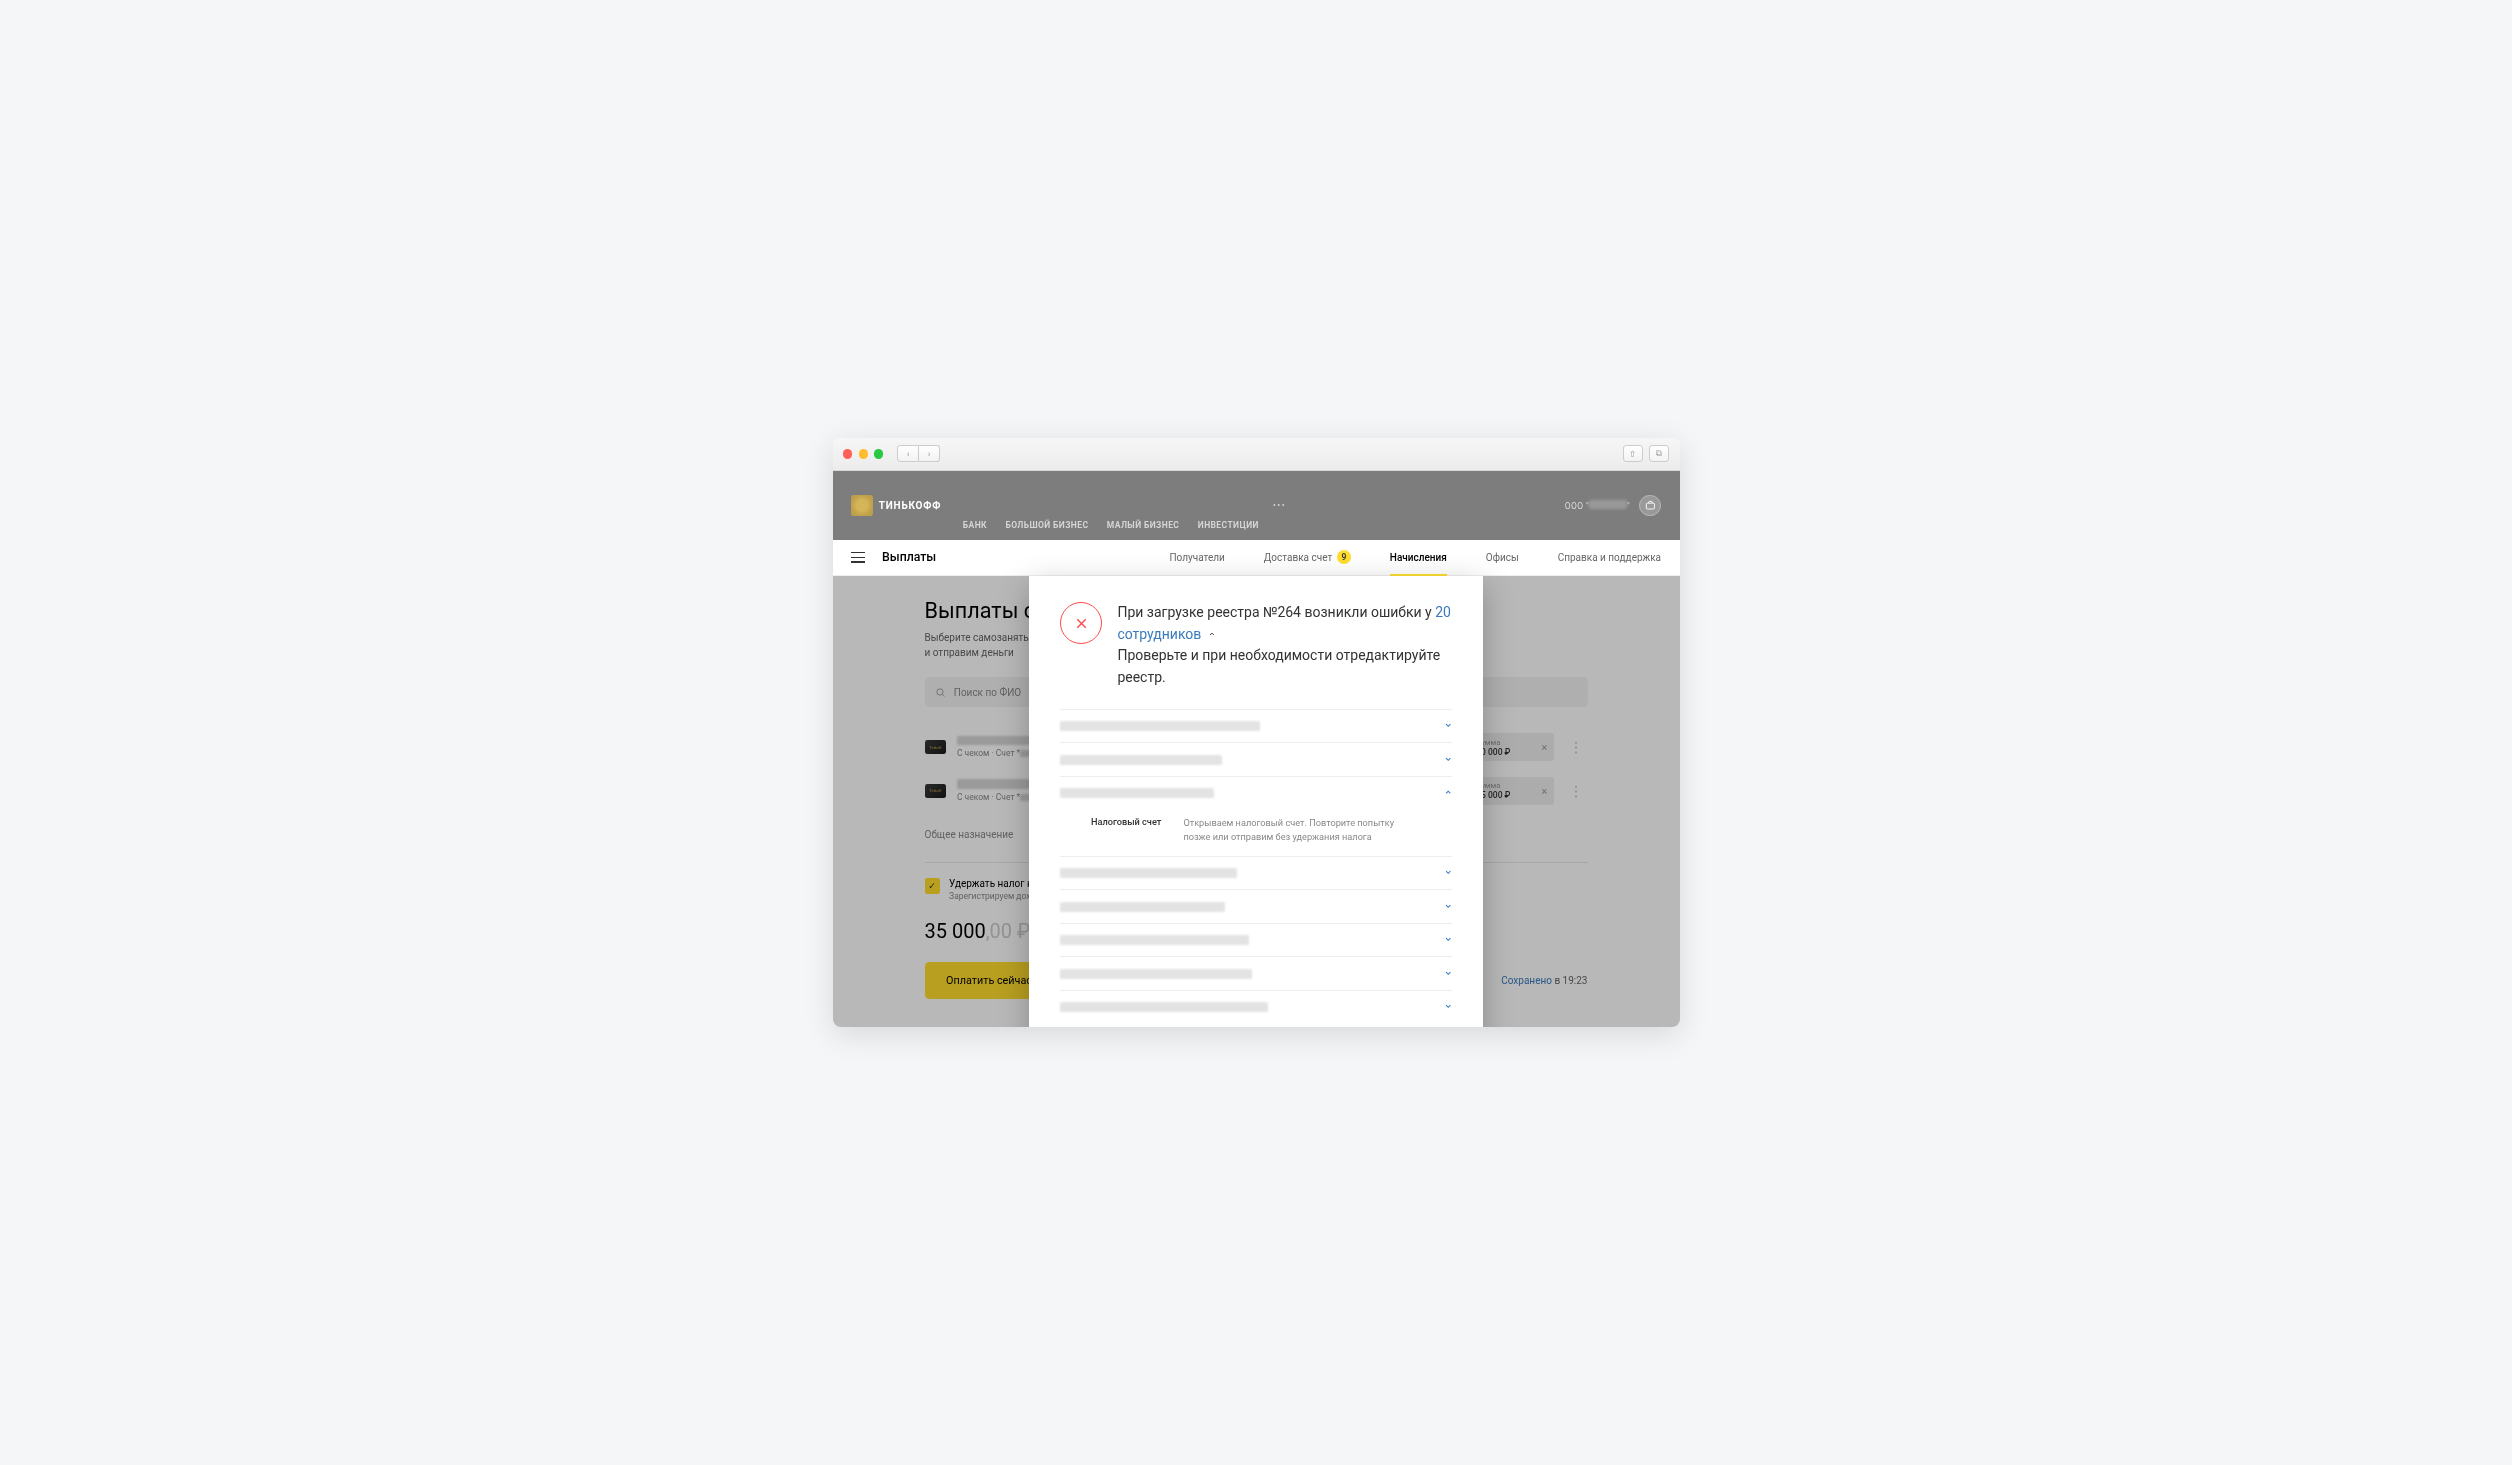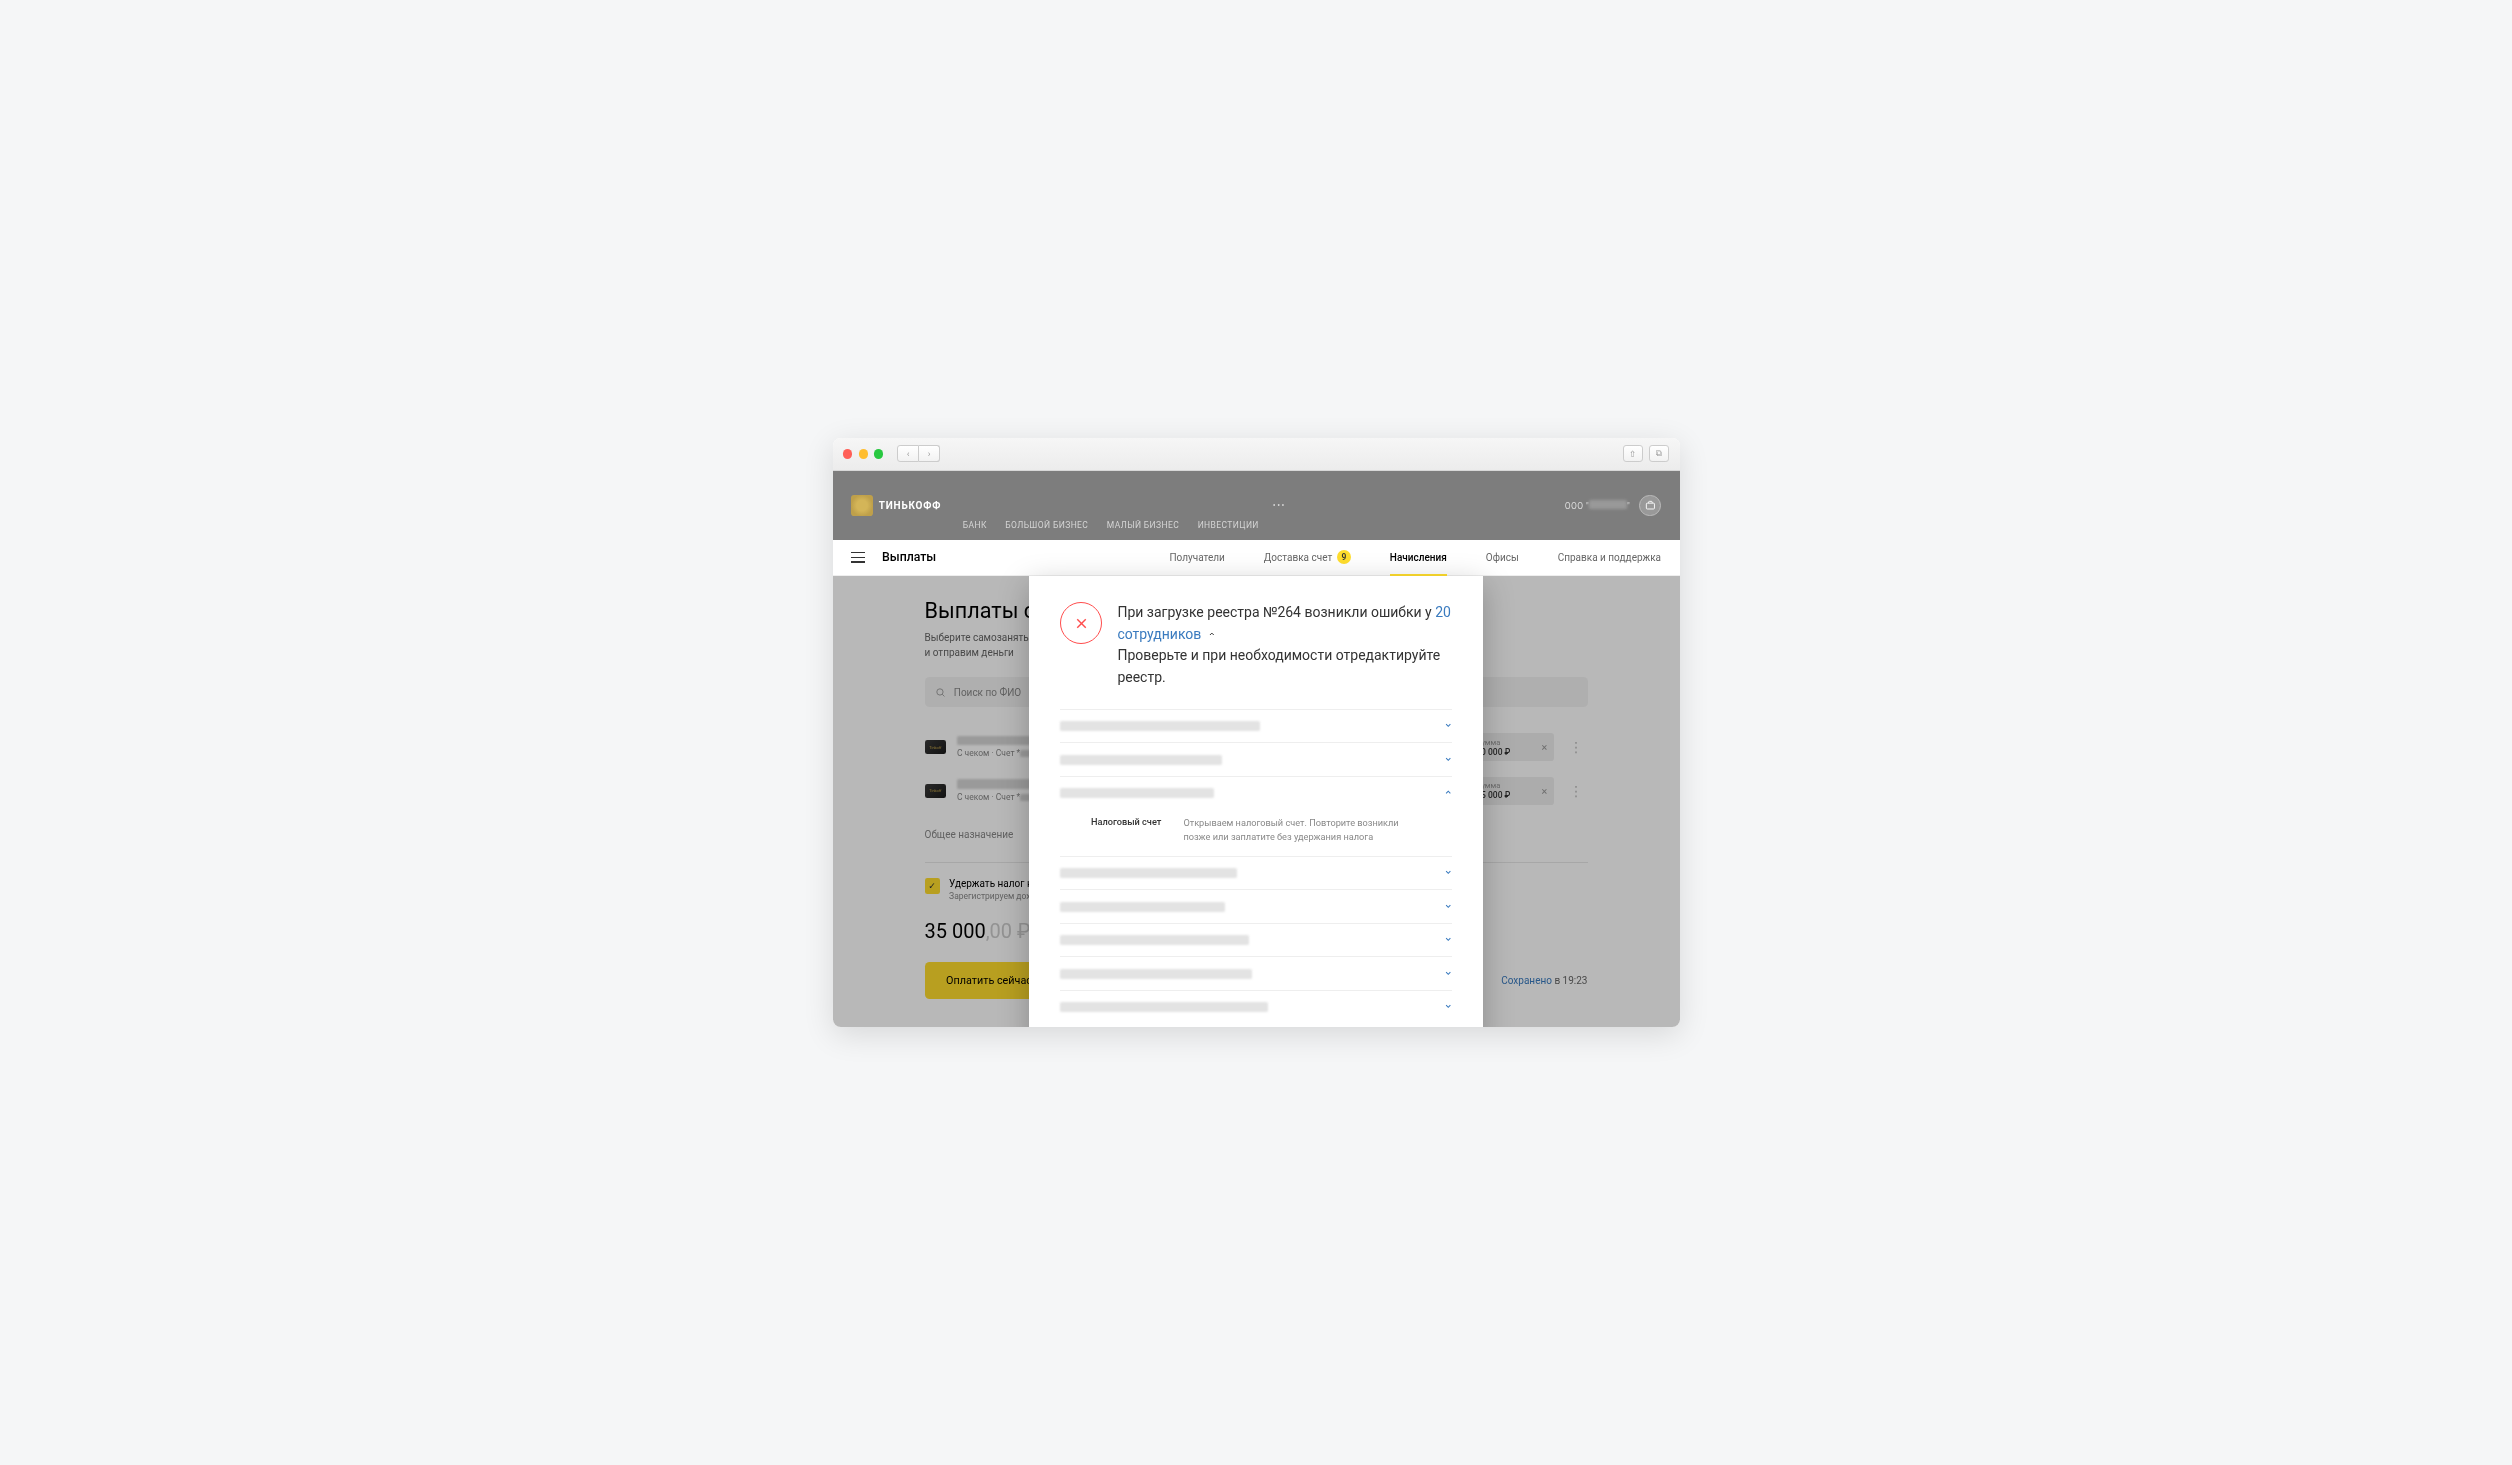--- a/index.html
+++ b/index.html
@@ -14,21 +14,21 @@
 .nav-arrows { display:flex; gap:0; }
 .nav-btn { width:21.6px; height:17px; background:linear-gradient(#fff,#f2f2f2); border:0.8px solid #ccc; display:flex; align-items:center; justify-content:center; color:#999; font-size:9.2px; }
 .nav-btn:first-child { border-radius:3.1px 0 0 3.1px; }
 .nav-btn:last-child { border-radius:0 3.1px 3.1px 0; border-left:none; }
 .titlebar-right { margin-left:auto; display:flex; gap:6.2px; }
 .tb-btn { width:20px; height:17px; background:linear-gradient(#fff,#f2f2f2); border:0.8px solid #ccc; border-radius:3.1px; display:flex; align-items:center; justify-content:center; color:#999; font-size:8.5px; }
 .topbar { background:#7d7d7d; color:#fff; display:flex; align-items:center; padding:9.2px 18.5px; font-size:8.5px; letter-spacing:0.4px; }
 .brand { display:flex; align-items:center; gap:6.2px; font-weight:700; font-size:10px; letter-spacing:0.8px; margin-right:21.6px;text-align:center; }
 .brand-crest { width:21.6px; height:21.6px; background:radial-gradient(circle,#d4b558 35%,#bfa04a 70%); border-radius:3.1px; }
 .top-links { display:flex; gap:18.5px; }
-.top-link { color:#d5d5d5; font-weight:400; cursor:pointer;margin-top:40px; }
+.top-link { color:#d5d5d5; font-weight:700; cursor:pointer;margin-top:40px; }
 .top-dots { margin-left:14px; color:#d5d5d5; letter-spacing:1.5px; cursor:pointer; }
 .top-right { margin-left:auto; display:flex; align-items:center; gap:9.2px; color:#ddd; font-size:8.5px; }
 .org-blur { background:#999; width:38px; height:9.2px; border-radius:1.5px; filter:blur(1.5px); display:inline-block; }
 .avatar { width:21.6px; height:21.6px; border-radius:50%; border:1.5px solid #bbb; background:#999; display:flex; align-items:center; justify-content:center; font-size:9.2px; }
 .subnav { background:#fff; border-bottom:0.8px solid #eee; display:flex; align-items:center; padding:10.8px 18.5px; gap:17px; font-size:10px; }
 .hamb { display:flex; flex-direction:column; gap:3.1px; cursor:pointer; }
 .hamb span { width:14px; height:1.5px; background:#333; }
 .subnav-title { font-weight:500; font-size:12.3px; }
 .subnav-items { margin-left:auto; display:flex; gap:39px; }
 .subnav-item { color:#666; cursor:pointer; display:flex; align-items:center; gap:4.6px; }
@@ -244,21 +244,21 @@
               </svg></span>
           </div>
           <div class="mrow">
             <div class="mrow-name" style="width: 154px;"></div>
             <span class="mrow-chev"><svg width="8.5" height="8.5" viewBox="0 0 24 24" fill="none" stroke="#3a7bbf" stroke-width="3">
                 <polyline points="6 15 12 9 18 15"></polyline>
               </svg></span>
           </div>
           <div class="mrow-detail">
             <div class="mrow-detail-k">Налоговый счет</div>
-            <div class="mrow-detail-v">Открываем налоговый счет. Повторите возникли позже или заплатите без удержания налога</div>
+            <div class="mrow-detail-v">Открываем налоговый счет. Повторите попытку позже или отправим без удержания налога</div>
           </div>
           <div class="mrow">
             <div class="mrow-name" style="width: 177px;"></div>
             <span class="mrow-chev"><svg width="8.5" height="8.5" viewBox="0 0 24 24" fill="none" stroke="#3a7bbf" stroke-width="3">
                 <polyline points="6 9 12 15 18 9"></polyline>
               </svg></span>
           </div>
           <div class="mrow">
             <div class="mrow-name" style="width: 165px;"></div>
             <span class="mrow-chev"><svg width="8.5" height="8.5" viewBox="0 0 24 24" fill="none" stroke="#3a7bbf" stroke-width="3">

